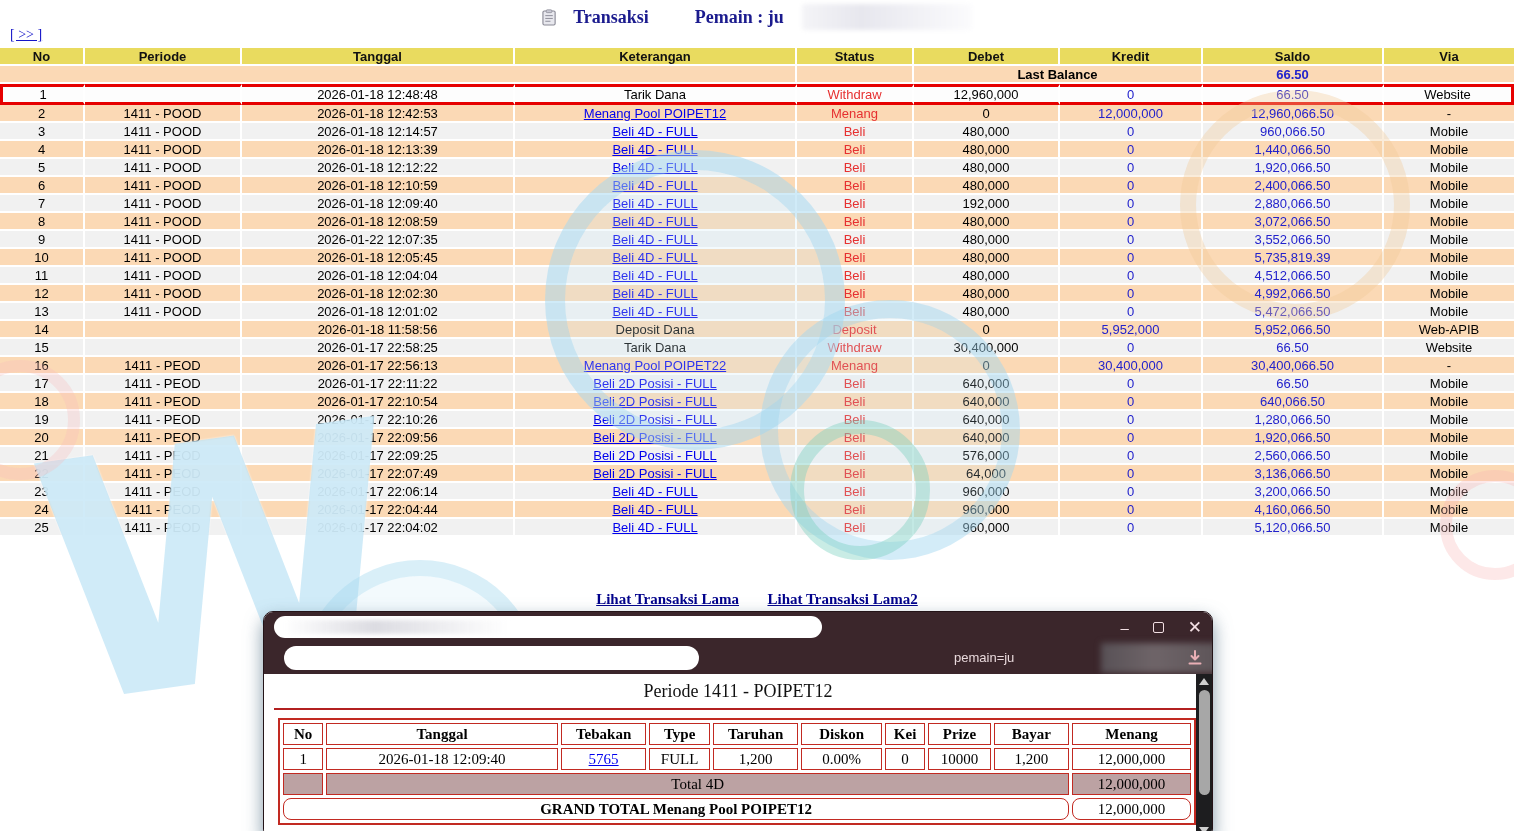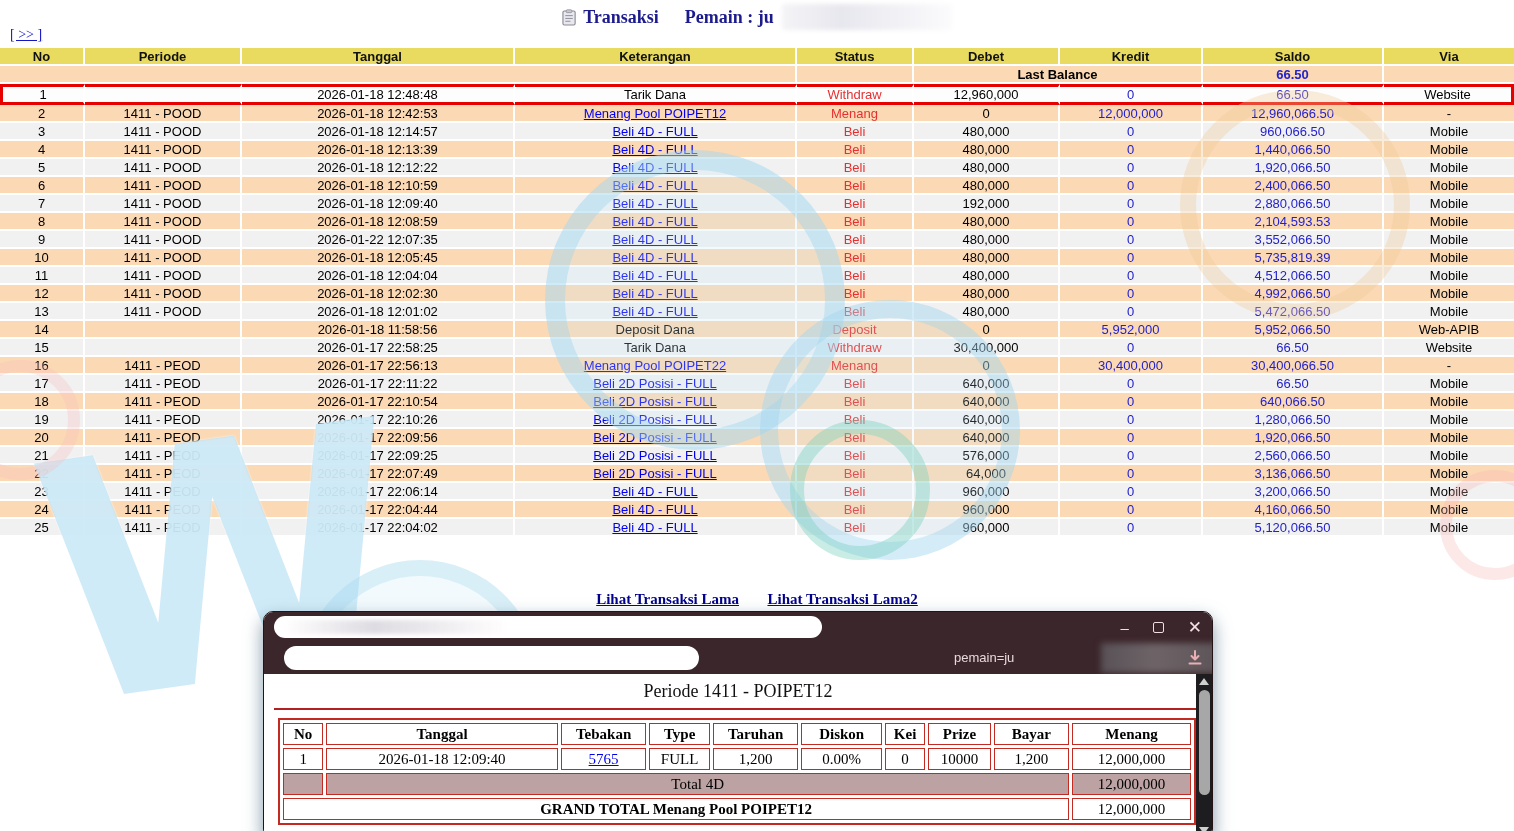--- a/index.html
+++ b/index.html
@@ -2,21 +2,21 @@
 <html><head>
 <meta charset="utf-8">
 <style>
   * { margin:0; padding:0; box-sizing:border-box; }
   html,body { width:1514px; height:831px; overflow:hidden; background:#fff;
     font-family:"Liberation Sans", sans-serif; position:relative; }
 
   
   .page-header { text-align:center; padding-top:4px; height:30px; position:relative; z-index:1; }
   .page-title { font-family:"Liberation Serif", serif; font-weight:bold; font-size:18px; color:#1b1b8e;
-    display:inline-flex; align-items:center; gap:6px;justify-content:space-between; }
+    display:inline-flex; align-items:center; gap:16px;justify-content:space-between; }
   .title-gap { display:inline-block; width:14px; }
   .user-blur { display:inline-block; width:170px; height:26px; vertical-align:middle; margin-left:2px;
     background:linear-gradient(90deg,#f4f4f7 0%,#e7e7ee 35%,#f2f2f6 70%,#fbfbfd 100%); filter:blur(2px); border-radius:3px; }
   .clip-icon { width:15px; height:17px; display:inline-block; }
   .nav-link { position:absolute; left:10px; top:27px; z-index:1; color:#1515c8; font-size:14px;
     text-decoration:underline; font-family:"Liberation Serif", serif; cursor:pointer; }
 
   
   .main-table-wrap { position:absolute; left:0; top:48px; width:1514px; z-index:1; }
   table.main { width:1514px; table-layout:fixed; border-collapse:separate; border-spacing:0; font-size:13px; }
@@ -71,21 +71,21 @@
   .sb-down { bottom:4px; border-top:7px solid #cfcfcf; }
   .sb-thumb { position:absolute; left:2.5px; top:16px; width:11px; height:105px; background:#a7a7a7; border-radius:6px; }
 
   
   table.detail { margin:8px 0 0 14px; width:918px; table-layout:fixed; border-collapse:separate; border-spacing:3px;
     border:2px solid #c22a22; font-family:"Liberation Serif", serif; font-size:15px; background:#fff; }
   table.detail th, table.detail td { border:1px solid #c22a22; text-align:center; height:22px; padding:0 2px;
     overflow:hidden; white-space:nowrap; }
   table.detail th { font-weight:bold; }
   tr.total-row td { background:#bca2a3; }
-  tr.grand-row td { font-weight:bold; }
+  tr.grand-row td { font-weight:bold;border-radius:8px; }
   tr.grand-row td.val { font-weight:normal; }
 </style>
 </head>
 <body>
 
 <div class="page-header">
   <span class="page-title">
     <svg class="clip-icon" viewBox="0 0 16 18">
       <rect x="1" y="2" width="13" height="15" rx="1.5" fill="#e8e8ee" stroke="#8a8a96" stroke-width="1.2"></rect>
       <rect x="4.5" y="0.8" width="6" height="3" rx="1" fill="#c9c9d4" stroke="#8a8a96" stroke-width="0.8"></rect>
@@ -213,21 +213,21 @@
           <td>Mobile</td>
         </tr>
         <tr class="row-peach">
           <td>8</td>
           <td>1411 - POOD</td>
           <td>2026-01-18 12:08:59</td>
           <td><a class="klink">Beli 4D - FULL</a></td>
           <td class="c-status">Beli</td>
           <td>480,000</td>
           <td class="c-blue">0</td>
-          <td class="c-blue">2,104,593.53</td>
+          <td class="c-blue">3,072,066.50</td>
           <td>Mobile</td>
         </tr>
         <tr class="row-light">
           <td>9</td>
           <td>1411 - POOD</td>
           <td>2026-01-22 12:07:35</td>
           <td><a class="klink">Beli 4D - FULL</a></td>
           <td class="c-status">Beli</td>
           <td>480,000</td>
           <td class="c-blue">0</td>

